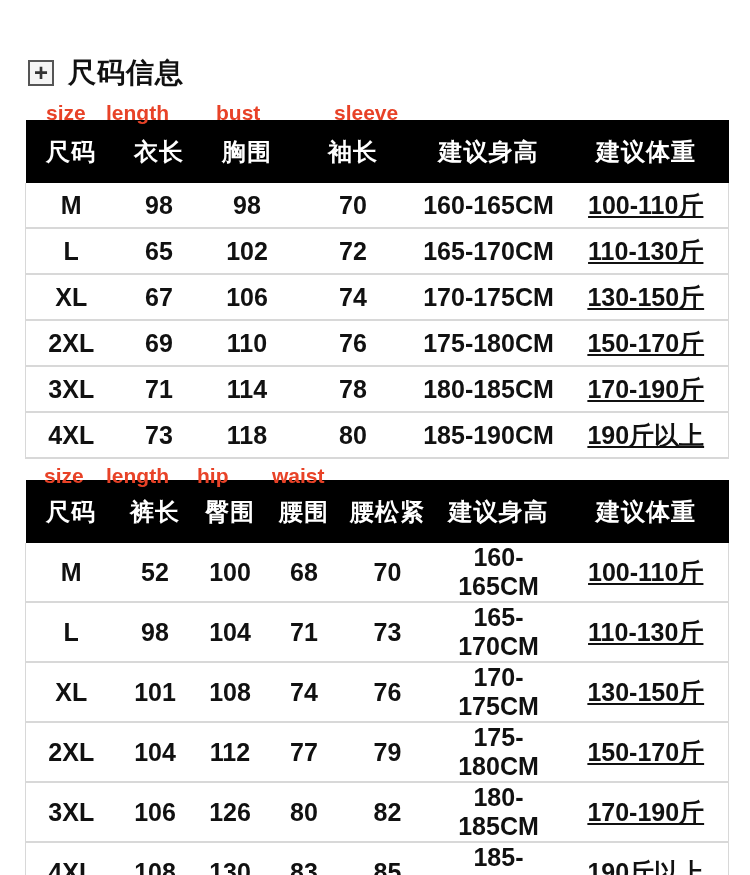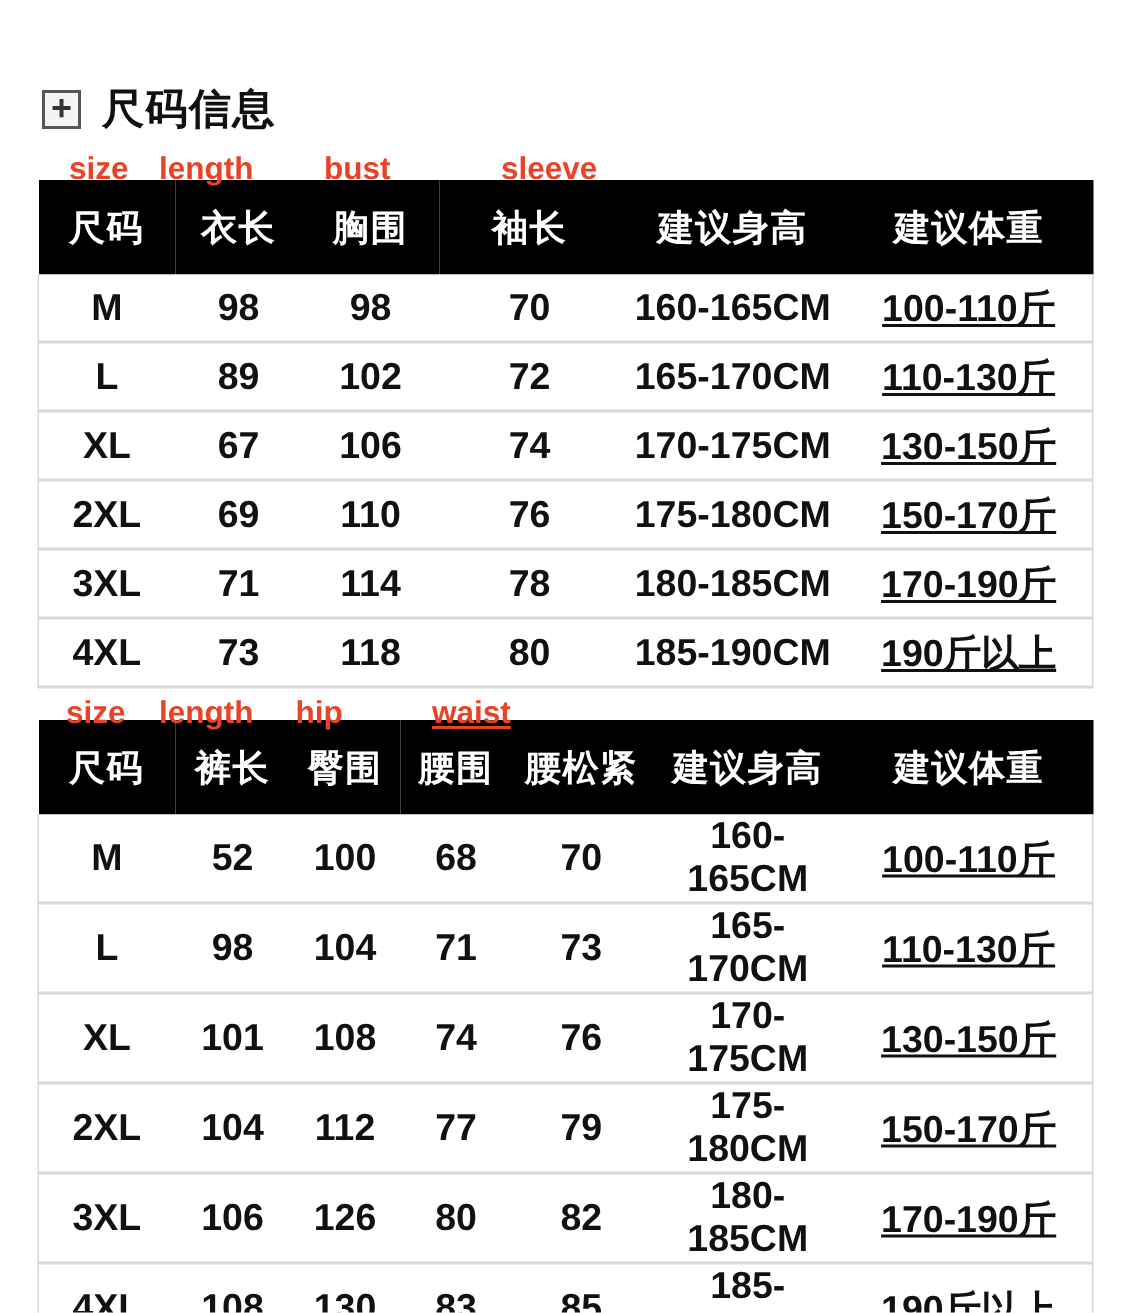--- a/index.html
+++ b/index.html
@@ -92,21 +92,21 @@
         <tr>
           <td>M</td>
           <td>98</td>
           <td>98</td>
           <td>70</td>
           <td>160-165CM</td>
           <td>100-110斤</td>
         </tr>
         <tr>
           <td>L</td>
-          <td>89</td>
+          <td>65</td>
           <td>102</td>
           <td>72</td>
           <td>165-170CM</td>
           <td>110-130斤</td>
         </tr>
         <tr>
           <td>XL</td>
           <td>67</td>
           <td>106</td>
           <td>74</td>
@@ -137,21 +137,21 @@
           <td>185-190CM</td>
           <td>190斤以上</td>
         </tr>
       </tbody>
     </table>
 
   <div class="annot second">
       <span style="left: 44px;">size</span>
       <span style="left: 106px;">length</span>
       <span style="left: 197px;">hip</span>
-      <span style="left: 288px; text-decoration: underline;">waist</span>
+      <span style="left: 272px;">waist</span>
     </div>
 
   <table class="size-table">
       <colgroup>
         <col style="width: 91px;">
         <col style="width: 77px;">
         <col style="width: 73px;">
         <col style="width: 75px;">
         <col style="width: 92px;">
         <col style="width: 130px;">

